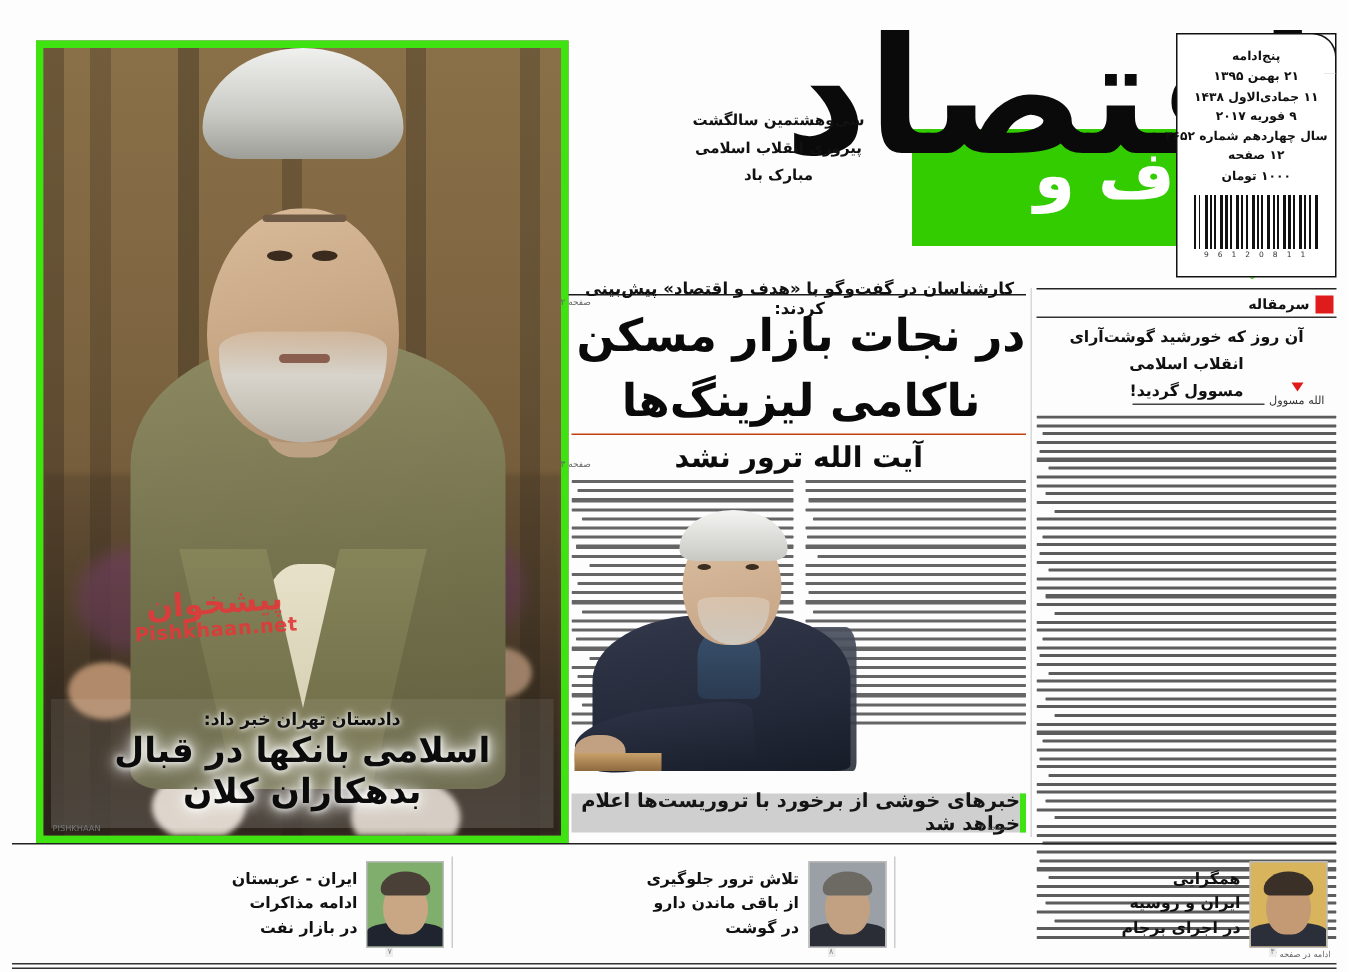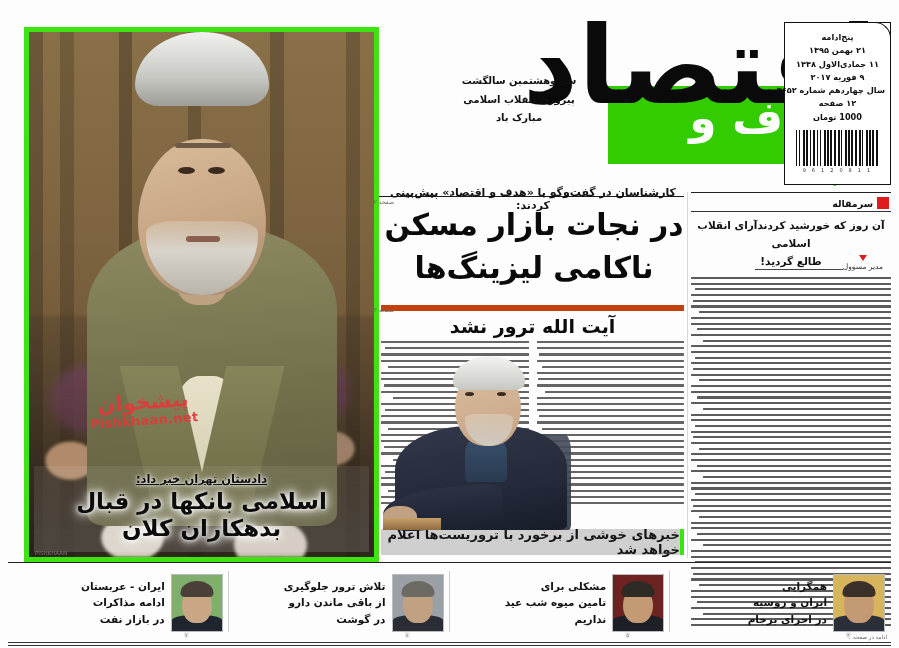--- a/index.html
+++ b/index.html
@@ -235,21 +235,20 @@
     position: absolute;
     left: 5px; right: 5px; bottom: 5px;
     padding: 6px 10px 9px;
     background: linear-gradient(180deg, rgba(255,255,255,.08), rgba(255,255,255,.15));
     text-align: center;
   }
   .cap-kicker {
     font-size: 11.5px; font-weight: bold; color: #0d0d0d;
     text-shadow: 0 0 3px #fff, 0 0 6px #fff;
     margin-bottom: 2px;
-    text-decoration: underline;
   }
   .cap-title {
     font-size: 23px; font-weight: bold; color: #0b0b0b;
     text-shadow: 0 0 4px #fff, 0 0 9px #fff, 0 0 14px #fff;
     line-height: 1.2; letter-spacing: -.5px;
   }
   .cap-credit {
     position: absolute; left: 6px; bottom: 1px;
     font-size: 5.5px; color: #777;
   }
@@ -282,23 +281,23 @@
     text-align: center;
     font-size: 30px;
     font-weight: bold;
     color: #0a0a0a;
     line-height: 1.42;
     letter-spacing: -1px;
   }
 
   .mid-story {
     position: absolute;
-    top: 305px; right: 215px;
+    top: 289px; right: 215px;
     width: 303px; height: 225px;
-    border-top: 6px solid #c2410c;
+    border-top: 1px solid #c2410c;
     padding-top: 4px;
   }
   .mid-head {
     text-align: center;
     font-size: 19px;
     font-weight: bold;
     color: #0c0c0c;
     letter-spacing: -.5px;
     margin-bottom: 4px;
   }
@@ -534,21 +533,21 @@
     <div>مبارک باد</div>
   </div>
 
   <div class="datebox">
     <div class="dline">پنج‌ادامه</div>
     <div class="dline">۲۱ بهمن ۱۳۹۵</div>
     <div class="dline">۱۱ جمادی‌الاول ۱۴۳۸</div>
     <div class="dline">۹ فوریه ۲۰۱۷</div>
     <div class="dline">سال چهاردهم شماره ۳۶۵۲</div>
     <div class="dline">۱۲ صفحه</div>
-    <div class="dline">1000 تومان</div>
+    <div class="dline">۱۰۰۰ تومان</div>
     <div class="barcode"></div>
     <div class="barcode-num">1 1 8 0 2 1 6 9</div>
   </div>
 
   <div class="photo-main">
     <div class="pm-wood"></div>
     <div class="pm-purple"></div>
     <div class="pm-purple2"></div>
     <div class="pm-crowd"></div>
     <div class="pm-body"></div>
@@ -676,26 +675,26 @@
 
   <div class="vrule-left"></div>
 
   <div class="sidebar">
     <div class="sb-tag">
       <span class="sq"></span>
       <span class="lbl">سرمقاله</span>
     </div>
     <div class="sb-rule"></div>
     <div class="sb-title">
-      <div>آن روز که خورشید کردند‌آرای انقلاب اسلامی</div>
-      <div>طالع گردید!</div>
+      <div>آن روز که خورشید گوشت‌آرای انقلاب اسلامی</div>
+      <div>مسوول گردید!</div>
     </div>
     <div class="sb-byline">
       <div class="tri"></div>
-      <span>مدیر مسوول</span>
+      <span>الله مسوول</span>
     </div>
     <div class="sb-hr"></div>
     <div class="sb-body">
       <div id="sb-lines">
           <div class="txtline" style="width: 100%;"></div>
           <div class="txtline" style="width: 100%;"></div>
           <div class="txtline" style="width: 98%;"></div>
           <div class="txtline" style="width: 100%;"></div>
           <div class="txtline" style="width: 99%;"></div>
           <div class="txtline" style="width: 100%;"></div>
@@ -766,33 +765,20 @@
           <div class="th-body" style="background: rgb(43, 47, 58);"></div>
           <div class="th-face" style="background: rgb(196, 154, 116);"></div>
           <div class="th-hair" style="background: rgb(58, 48, 40);"></div>
         </div>
         <div class="bs-text">
           <div>همگرایی</div>
           <div>ایران و روسیه</div>
           <div>در اجرای برجام</div>
         </div>
         <div class="bs-ref">۴</div>
-      </div>
-      <div class="bs-item">
-        <div class="bs-thumb" style="background: rgb(110, 34, 34);">
-          <div class="th-body" style="background: rgb(30, 32, 40);"></div>
-          <div class="th-face" style="background: rgb(196, 154, 116);"></div>
-          <div class="th-hair" style="background: rgb(46, 42, 38);"></div>
-        </div>
-        <div class="bs-text">
-          <div>مشکلی برای</div>
-          <div>تامین میوه شب عید</div>
-          <div>نداریم</div>
-        </div>
-        <div class="bs-ref">۵</div>
       </div>
       <div class="bs-item">
         <div class="bs-thumb" style="background: rgb(154, 160, 166);">
           <div class="th-body" style="background: rgb(42, 45, 54);"></div>
           <div class="th-face" style="background: rgb(194, 161, 130);"></div>
           <div class="th-hair" style="background: rgb(109, 106, 99);"></div>
         </div>
         <div class="bs-text">
           <div>تلاش ترور جلوگیری</div>
           <div>از باقی ماندن دارو</div>

